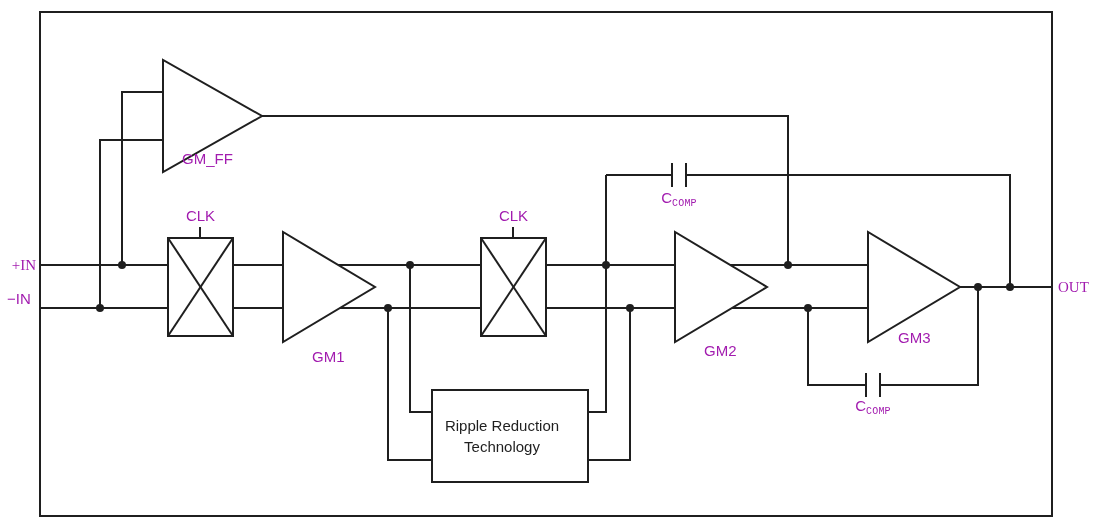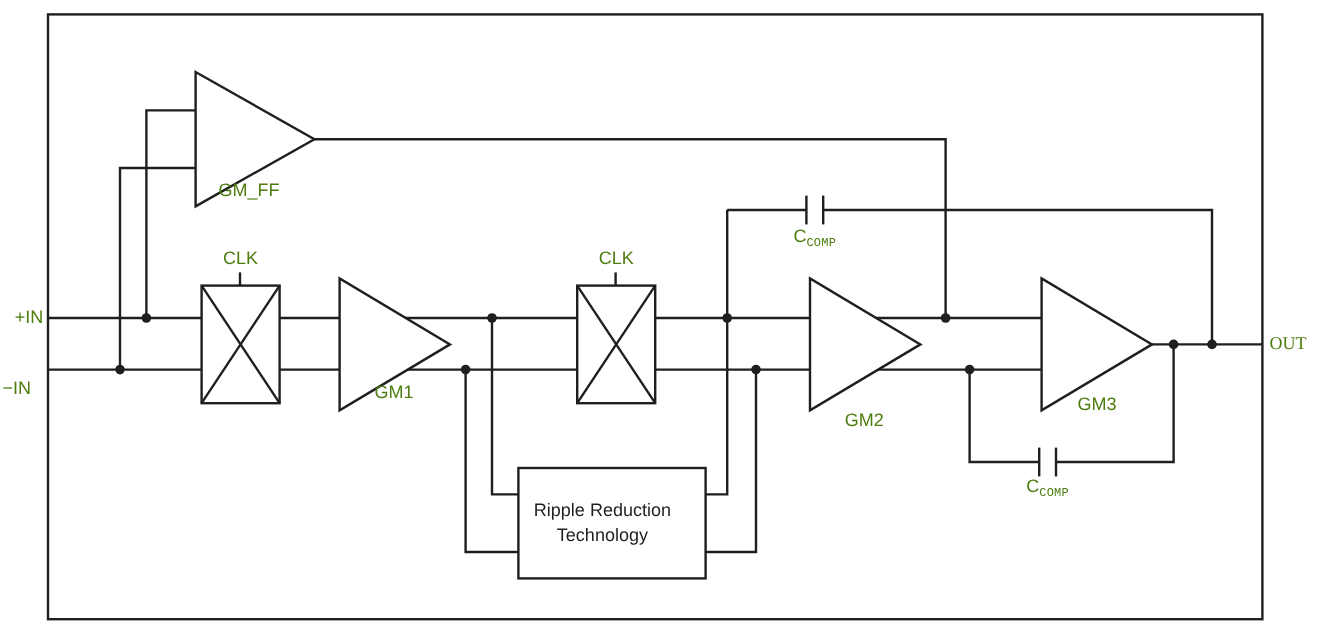--- a/index.html
+++ b/index.html
@@ -10,21 +10,21 @@
     font-family:"Liberation Sans", sans-serif;
     color:#1f1f1f;
     overflow:hidden;
   }
   .canvas svg{position:absolute;left:0;top:0;}
   .lbl{
     position:absolute;
     font-size:15px;
     line-height:18px;
     white-space:nowrap;
-    color:#4d7c0f;
+    color:#a21caf;
   }
   .center{text-align:center;}
   .cap-lbl .sub{
     font-size:10px;
     vertical-align:-3px;
     letter-spacing:0.2px;
     font-family:Liberation Mono, monospace;
   }
   .ripple-text{
     position:absolute;
@@ -103,29 +103,29 @@
       <circle cx="388" cy="308" r="4"></circle>
       <circle cx="606" cy="265" r="4"></circle>
       <circle cx="630" cy="308" r="4"></circle>
       <circle cx="788" cy="265" r="4"></circle>
       <circle cx="808" cy="308" r="4"></circle>
       <circle cx="978" cy="287" r="4"></circle>
       <circle cx="1010" cy="287" r="4"></circle>
     </g>
   </svg>
 
-  <div class="lbl" style="left:2px;top:256px;width:34px;text-align:right;">+IN</div>
-  <div class="lbl" style="left:2px;top:315px;width:34px;text-align:left;">−IN</div>
+  <div class="lbl" style="left:2px;top:256px;width:34px;text-align:right;font-family:Liberation Serif, serif;">+IN</div>
+  <div class="lbl" style="left:2px;top:290px;width:34px;text-align:center;">−IN</div>
   <div class="lbl" style="left:1058px;top:278px;font-family:Liberation Serif, serif;">OUT</div>
 
   <div class="lbl center" style="left:170px;top:207px;width:61px;">CLK</div>
   <div class="lbl center" style="left:483px;top:207px;width:61px;">CLK</div>
 
   <div class="lbl" style="left:182px;top:150px;">GM_FF</div>
-  <div class="lbl" style="left:312px;top:319px;">GM1</div>
+  <div class="lbl" style="left:312px;top:348px;">GM1</div>
   <div class="lbl" style="left:704px;top:342px;">GM2</div>
   <div class="lbl" style="left:898px;top:329px;text-align:right;">GM3</div>
 
   <div class="lbl center cap-lbl" style="left:639px;top:189px;width:80px;"><span>C</span><span class="sub">COMP</span></div>
 
   <div class="lbl center cap-lbl" style="left:833px;top:397px;width:80px;"><span>C</span><span class="sub">COMP</span></div>
 
   <div class="ripple-text">
     <span>Ripple Reduction</span>
     <span>Technology</span>

